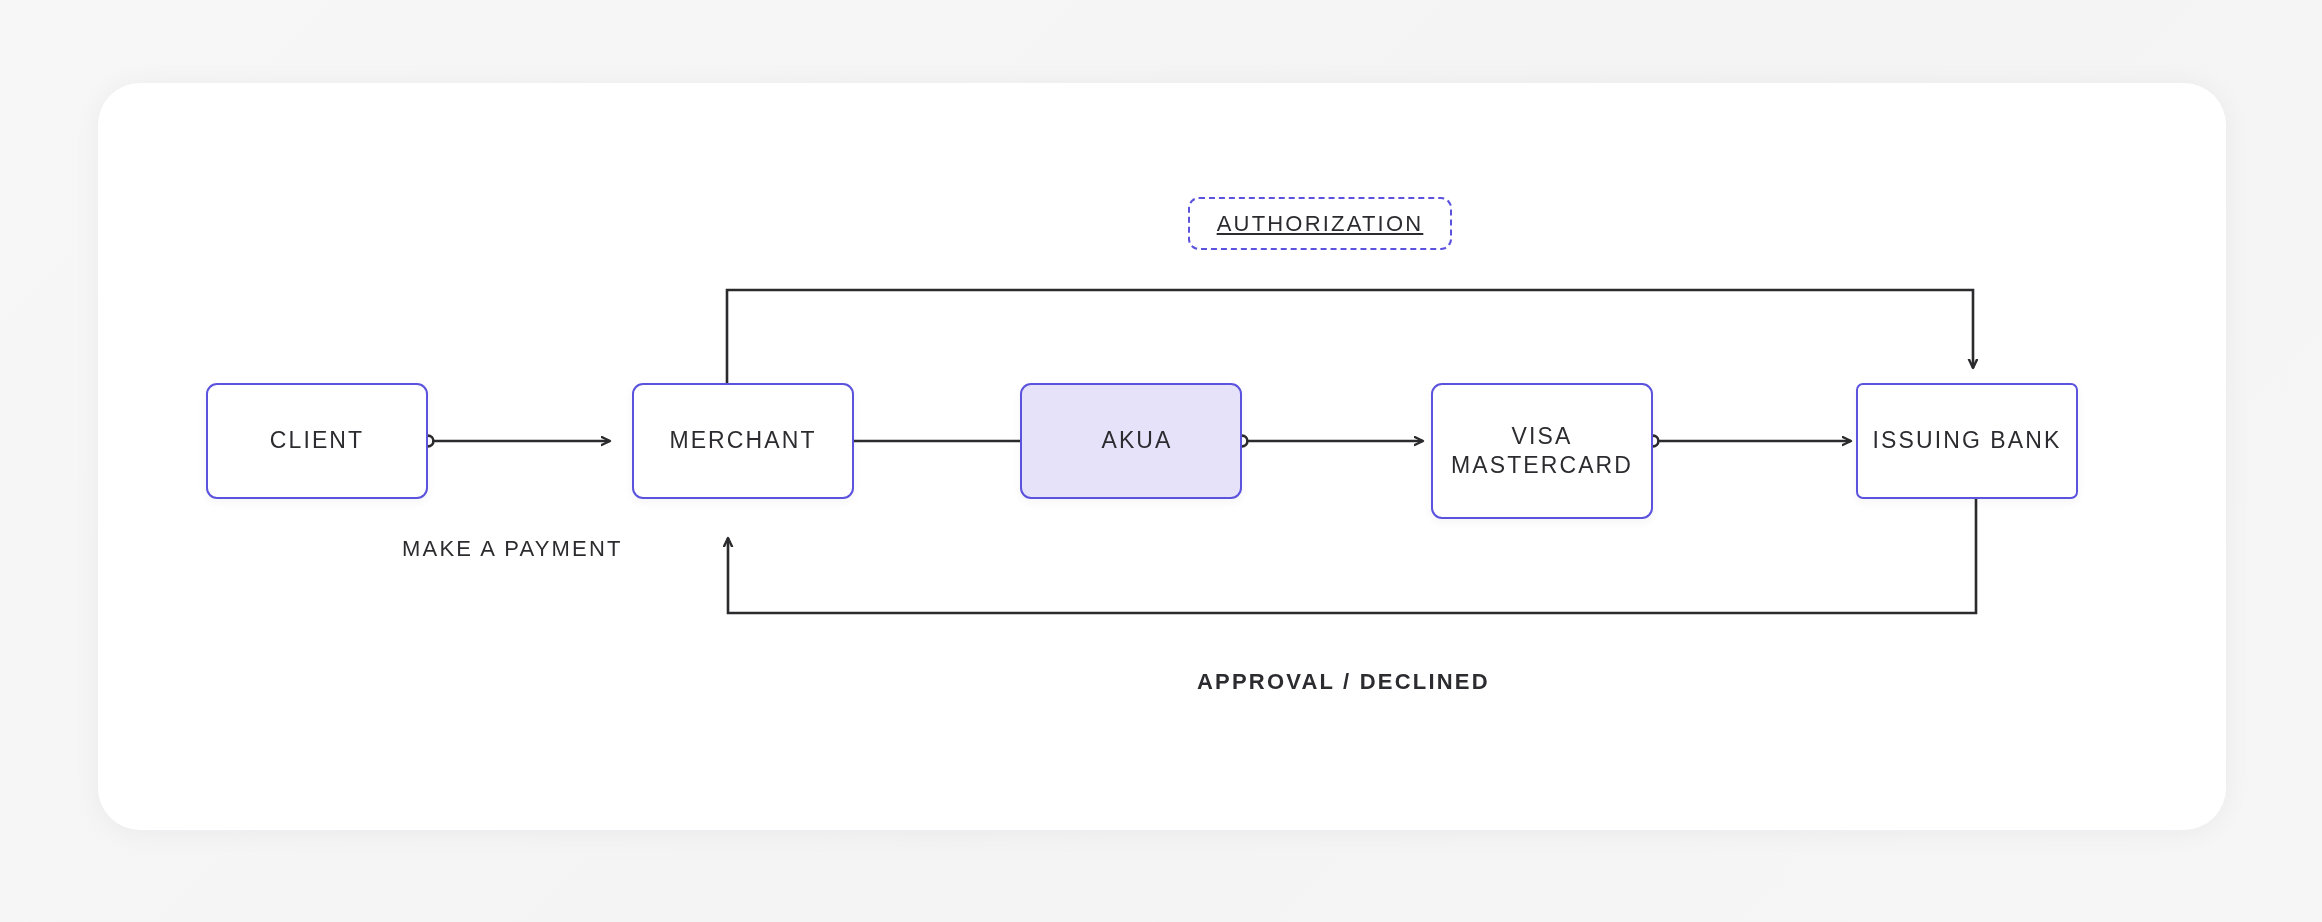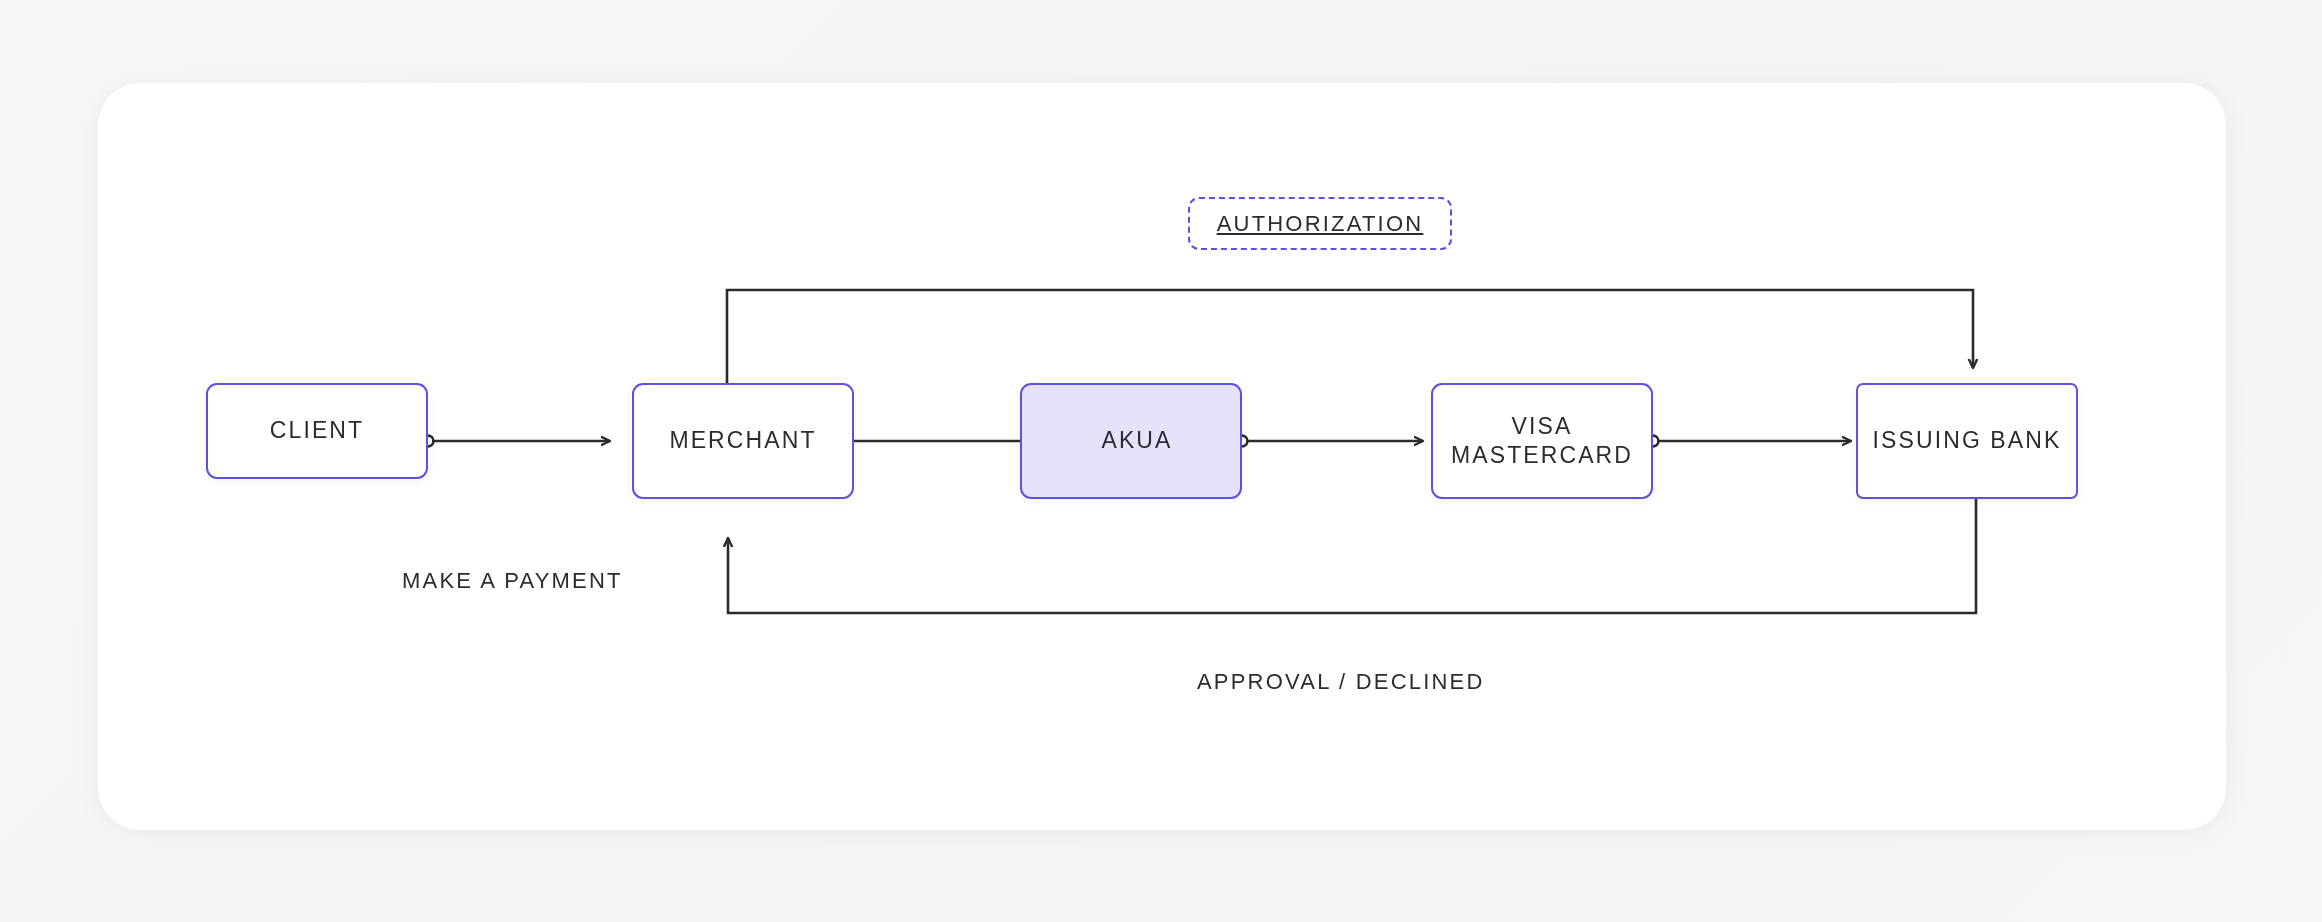--- a/index.html
+++ b/index.html
@@ -137,38 +137,38 @@
       <circle cx="834" cy="441" r="5.4"></circle>
       <circle cx="1242" cy="441" r="5.4"></circle>
       <circle cx="1653" cy="441" r="5.4"></circle>
     </g>
   </svg>
 
   <div id="auth-pill">
     <span>AUTHORIZATION</span>
   </div>
 
-  <div class="node" style="left:206px; top:383px; width:222px; height:96px;">
+  <div class="node" style="left:206px; top:383px; width:222px; height:116px;">
     <span class="node-label">CLIENT</span>
   </div>
 
   <div class="node" style="left:612px; top:383px; width:222px; height:116px;margin-left:20px;">
     <span class="node-label">MERCHANT</span>
   </div>
 
   <div class="node accent" style="left:1020px; top:383px; width:222px; height:116px;">
     <span class="node-label">AKUA</span>
   </div>
 
-  <div class="node" style="left:1431px; top:383px; width:222px; height:116px;">
+  <div class="node" style="left:1431px; top:383px; width:222px; height:136px;">
     <span class="node-label">VISA
 MASTERCARD</span>
   </div>
 
   <div class="node" style="left:1856px; top:383px; width:222px; height:116px;border-radius:7px;">
     <span class="node-label">ISSUING BANK</span>
   </div>
 
-  <div class="caption" style="left:402px; top:568px;">MAKE A PAYMENT</div>
+  <div class="caption" style="left:402px; top:536px;">MAKE A PAYMENT</div>
 
-  <div class="caption" style="left:1197px; top:669px;">APPROVAL / DECLINED</div>
+  <div class="caption" style="left:1197px; top:669px;font-weight:bold;">APPROVAL / DECLINED</div>
 
 </div>
 
 </body></html>

